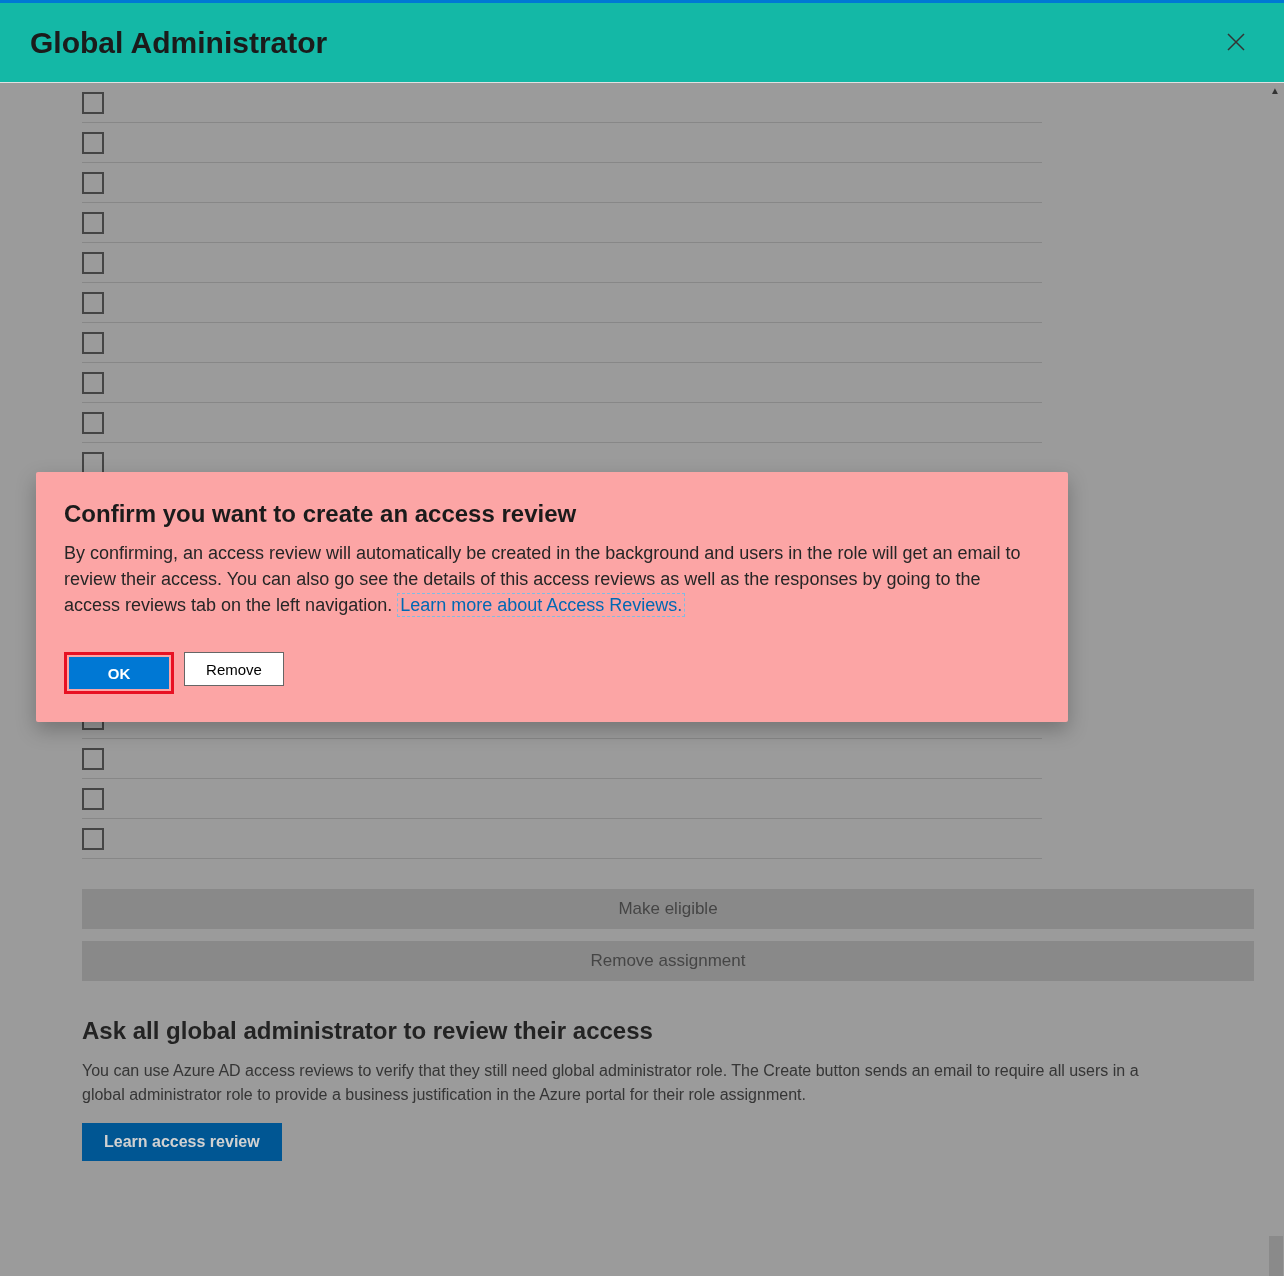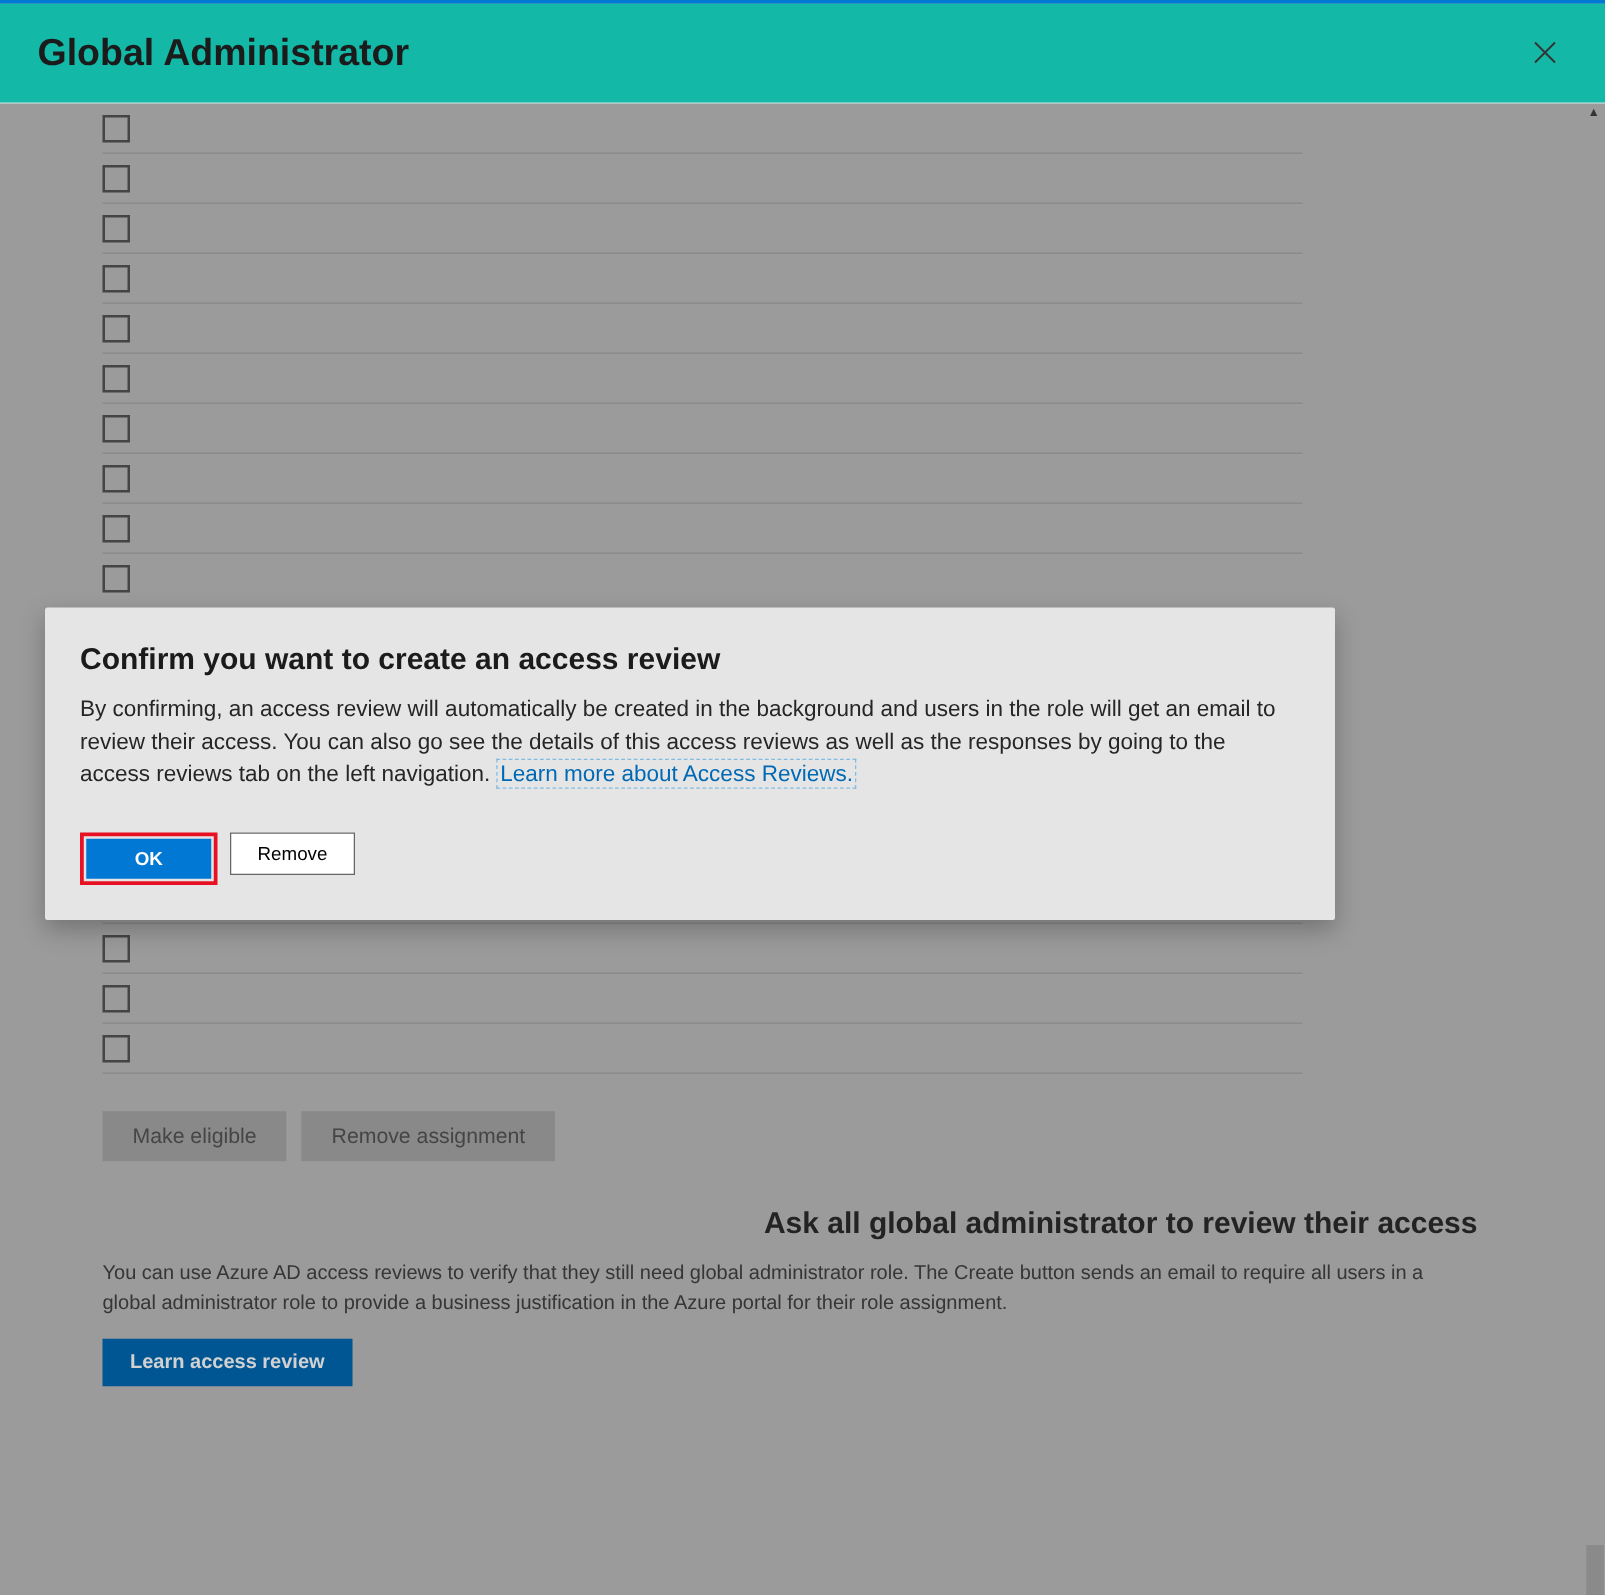--- a/index.html
+++ b/index.html
@@ -52,31 +52,31 @@
       font-size: 15px;
     }
     .row .cbx {
       width: 22px; height: 22px;
       border: 2px solid #555;
       background: #bdbdbd;
       flex-shrink: 0;
     }
     .row .faded-text { color: rgba(0,0,0,0.12); flex: 1; overflow: hidden; white-space: nowrap; }
     .row .faded-text2 { color: rgba(0,0,0,0.12); width: 200px; }
-    .action-buttons { display: flex; gap: 12px; margin-top: 30px; }
+    .action-buttons { display: flex; gap: 12px; margin-top: 30px; flex-direction: column; }
     .grey-btn {
       background: #a8a8a8;
       border: none;
       padding: 10px 24px;
       font-size: 17px;
       color: #555;
       cursor: pointer;
     }
     .review-section { margin-top: 36px; width: 1100px; }
-    .review-heading { font-size: 24px; font-weight: 600; color: #2b2b2b; margin-bottom: 14px; text-align: right; }
+    .review-heading { font-size: 24px; font-weight: 600; color: #2b2b2b; margin-bottom: 14px; }
     .review-body { font-size: 16px; color: #424242; line-height: 1.5; margin-bottom: 16px; }
     .blue-btn {
       background: #0069b4;
       color: #fff;
       border: none;
       padding: 10px 22px;
       font-size: 16px;
       font-weight: 600;
       cursor: pointer;
     }
@@ -90,24 +90,24 @@
     }
     .scrollbar-thumb {
       position: absolute;
       right: 1px; bottom: 0;
       width: 14px; height: 40px;
       background: #8a8a8a;
     }
     
     .dialog {
       position: absolute;
-      top: 486px;
+      top: 472px;
       left: 36px;
       width: 1032px;
-      background: #e5e5e5;
+      background: #fca5a5;
       padding: 28px 28px 28px 28px;
       box-shadow: 0 8px 20px rgba(0,0,0,0.25);
       border-radius: 2px;
     }
     .dialog h2 { font-size: 24px; font-weight: 600; color: #1b1b1b; margin-bottom: 12px; }
     .dialog p { font-size: 18px; line-height: 1.45; color: #262626; }
     .dialog a { color: #0069b4; text-decoration: none; border: 1px dashed #7fbce3; padding: 1px 2px; }
     .dialog-buttons { display: flex; gap: 10px; margin-top: 34px; }
     .ok-highlight {
       border: 3px solid #e81123;

